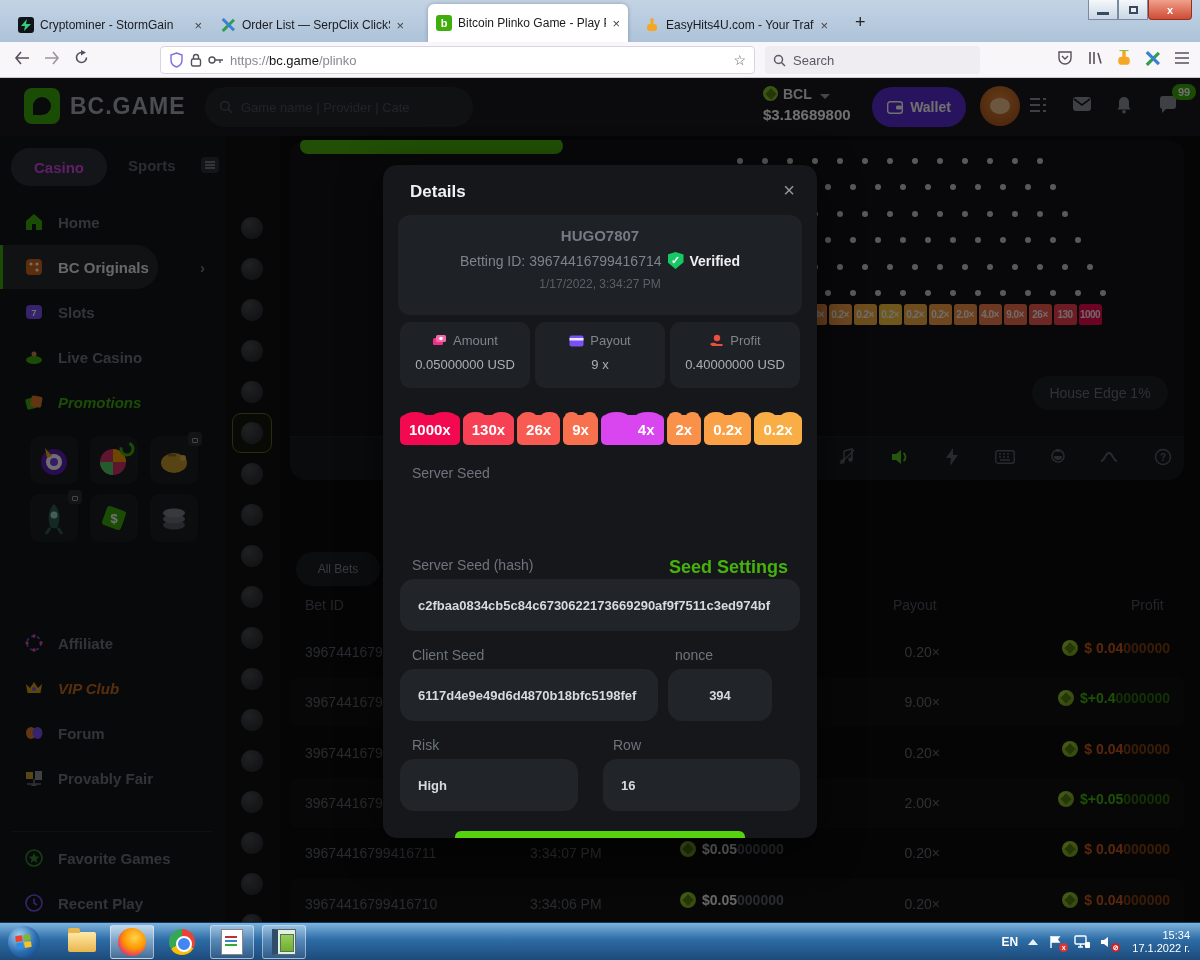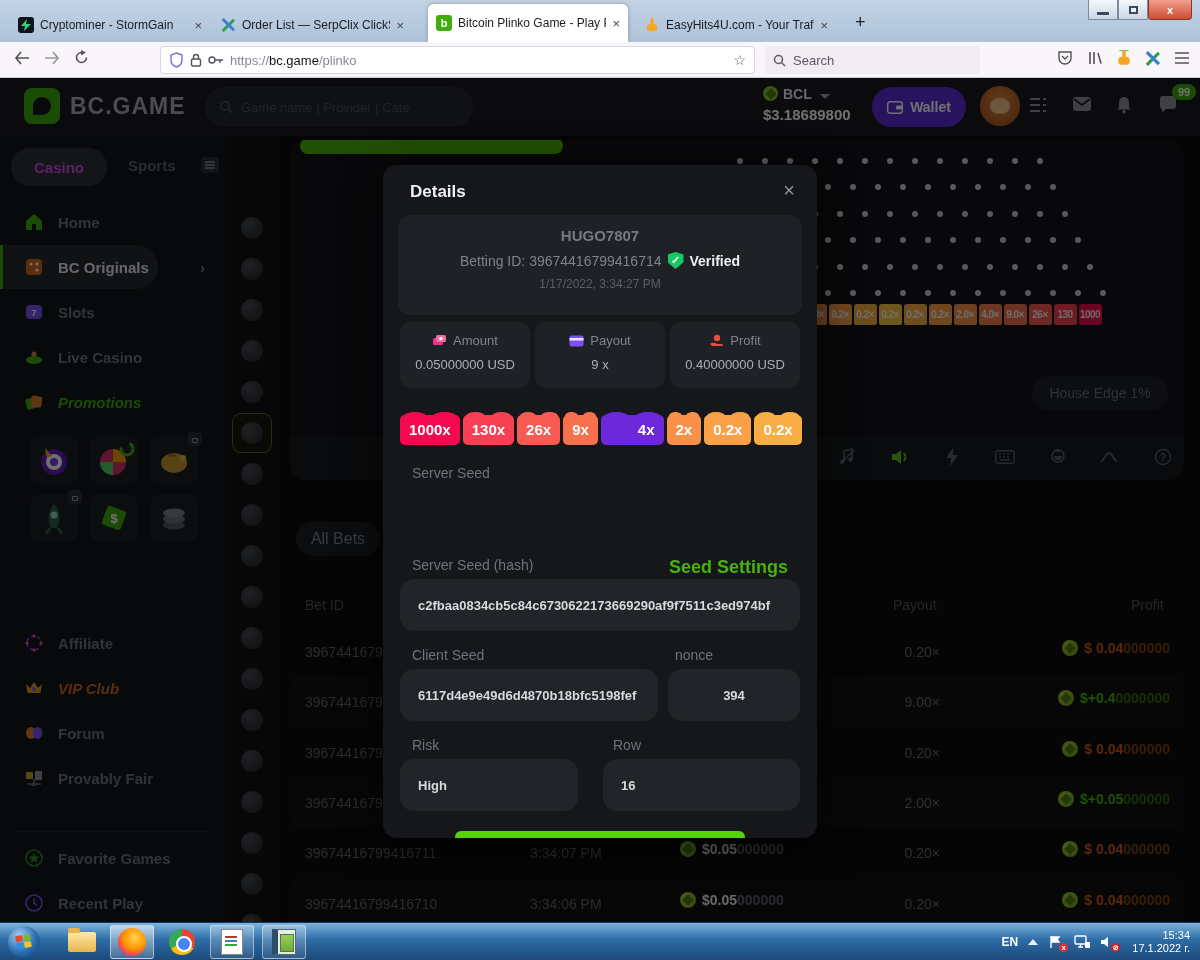--- a/index.html
+++ b/index.html
@@ -102,22 +102,22 @@
   .peg { position:absolute; width:6px; height:6px; border-radius:50%; background:#c7cacf; }
   .bucket { position:absolute; height:21px; border-radius:3px 3px 2px 2px; text-align:center;
     font-size:10px; font-weight:bold; color:rgba(255,255,255,.93); line-height:21px; letter-spacing:-.5px; overflow:hidden; }
   #house-edge { position:absolute; left:742px; top:236px; width:136px; height:34px; background:#1d2025;
     border-radius:17px; color:#6b717a; font-size:14px; display:flex; align-items:center; justify-content:center; }
   #game-toolbar { position:absolute; left:0; bottom:0; width:894px; height:44px; background:#17191d; border-top:1px solid #1e2126; }
   #gt-icons { position:absolute; left:545px; top:8px; width:340px; display:flex; justify-content:space-between; align-items:center; }
   .gt { width:24px; height:24px; display:flex; align-items:center; justify-content:center; color:#5c6269; }
 
   
-  #allbets-tab { position:absolute; left:296px; top:444px; width:84px; height:34px; background:#1c1f24;
-    border-radius:17px; color:#7f868f; font-size:16px; display:flex; align-items:center; justify-content:center; }
+  #allbets-tab { position:absolute; left:296px; top:474px; width:84px; height:34px; background:#1c1f24;
+    border-radius:17px; color:#7f868f; font-size:12px; display:flex; align-items:center; justify-content:center; }
   .th { position:absolute; top:519px; color:#4f555d; font-size:14px; }
   #bet-rows { position:absolute; left:290px; top:549px; width:894px; }
   .bet-row { position:absolute; left:0; width:894px; height:50px; }
   .bet-row.alt { background:rgba(255,255,255,.018); border-radius:8px; }
   .bid { position:absolute; left:15px; top:17px; color:#5d636b; font-size:14px; }
   .btime { position:absolute; left:240px; top:17px; color:#5d636b; font-size:14px; }
   .bamount { position:absolute; left:390px; top:13px; font-size:14px; color:#e8eaec; font-weight:bold; display:flex; align-items:center; }
   .bamount .dim { color:#5d636b; font-weight:bold; }
   .bpayout { position:absolute; right:244px; top:17px; color:#666c74; font-size:14px; }
   .bprofit { position:absolute; right:14px; top:13px; font-size:14px; font-weight:bold; display:flex; align-items:center; }
@@ -777,41 +777,41 @@
           <span>Profit</span>
         </div>
       <div class="cv">0.40000000 USD</div>
     </div>
 
     <div id="chips">
         <div class="chip" style="background: rgb(243, 9, 79);">1000x</div>
         <div class="chip" style="background: rgb(247, 64, 83);">130x</div>
         <div class="chip" style="background: rgb(248, 91, 81);">26x</div>
         <div class="chip" style="background: rgb(248, 113, 79);">9x</div>
-        <div class="chip" style="background: #6d28d9; padding-left: 37px;">4x</div>
+        <div class="chip" style="background: #d946ef; padding-left: 37px;">4x</div>
         <div class="chip" style="background: rgb(249, 145, 74);">2x</div>
         <div class="chip" style="background: rgb(250, 161, 72);">0.2x</div>
         <div class="chip" style="background: rgb(249, 173, 69);">0.2x</div>
         <div class="chip" style="background: rgb(251, 193, 64);">0.2x</div>
       </div>
 
     <span class="mlabel" style="left:29px;top:300px">Server Seed</span>
 
     <span class="mlabel" style="left:29px;top:392px">Server Seed (hash)</span>
     <span id="seed-settings">Seed Settings</span>
     <div class="mbox" style="left:17px;top:414px;width:400px">
         <span>c2fbaa0834cb5c84c6730622173669290af9f7511c3ed974bf</span>
       </div>
 
     <span class="mlabel" style="left:29px;top:482px">Client Seed</span>
     <span class="mlabel" style="left:292px;top:482px">nonce</span>
     <div class="mbox" style="left:17px;top:504px;width:258px">
         <span>6117d4e9e49d6d4870b18bfc5198fef</span>
       </div>
-    <div class="mbox" style="left:285px;top:504px;width:132px;justify-content:center">
+    <div class="mbox" style="left:285px;top:504px;width:104px;justify-content:center">
         <span>394</span>
       </div>
 
     <span class="mlabel" style="left:29px;top:572px">Risk</span>
     <span class="mlabel" style="left:230px;top:572px">Row</span>
     <div class="mbox" style="left:17px;top:594px;width:178px">
         <span>High</span>
       </div>
     <div class="mbox" style="left:220px;top:594px;width:197px">
         <span>16</span>

